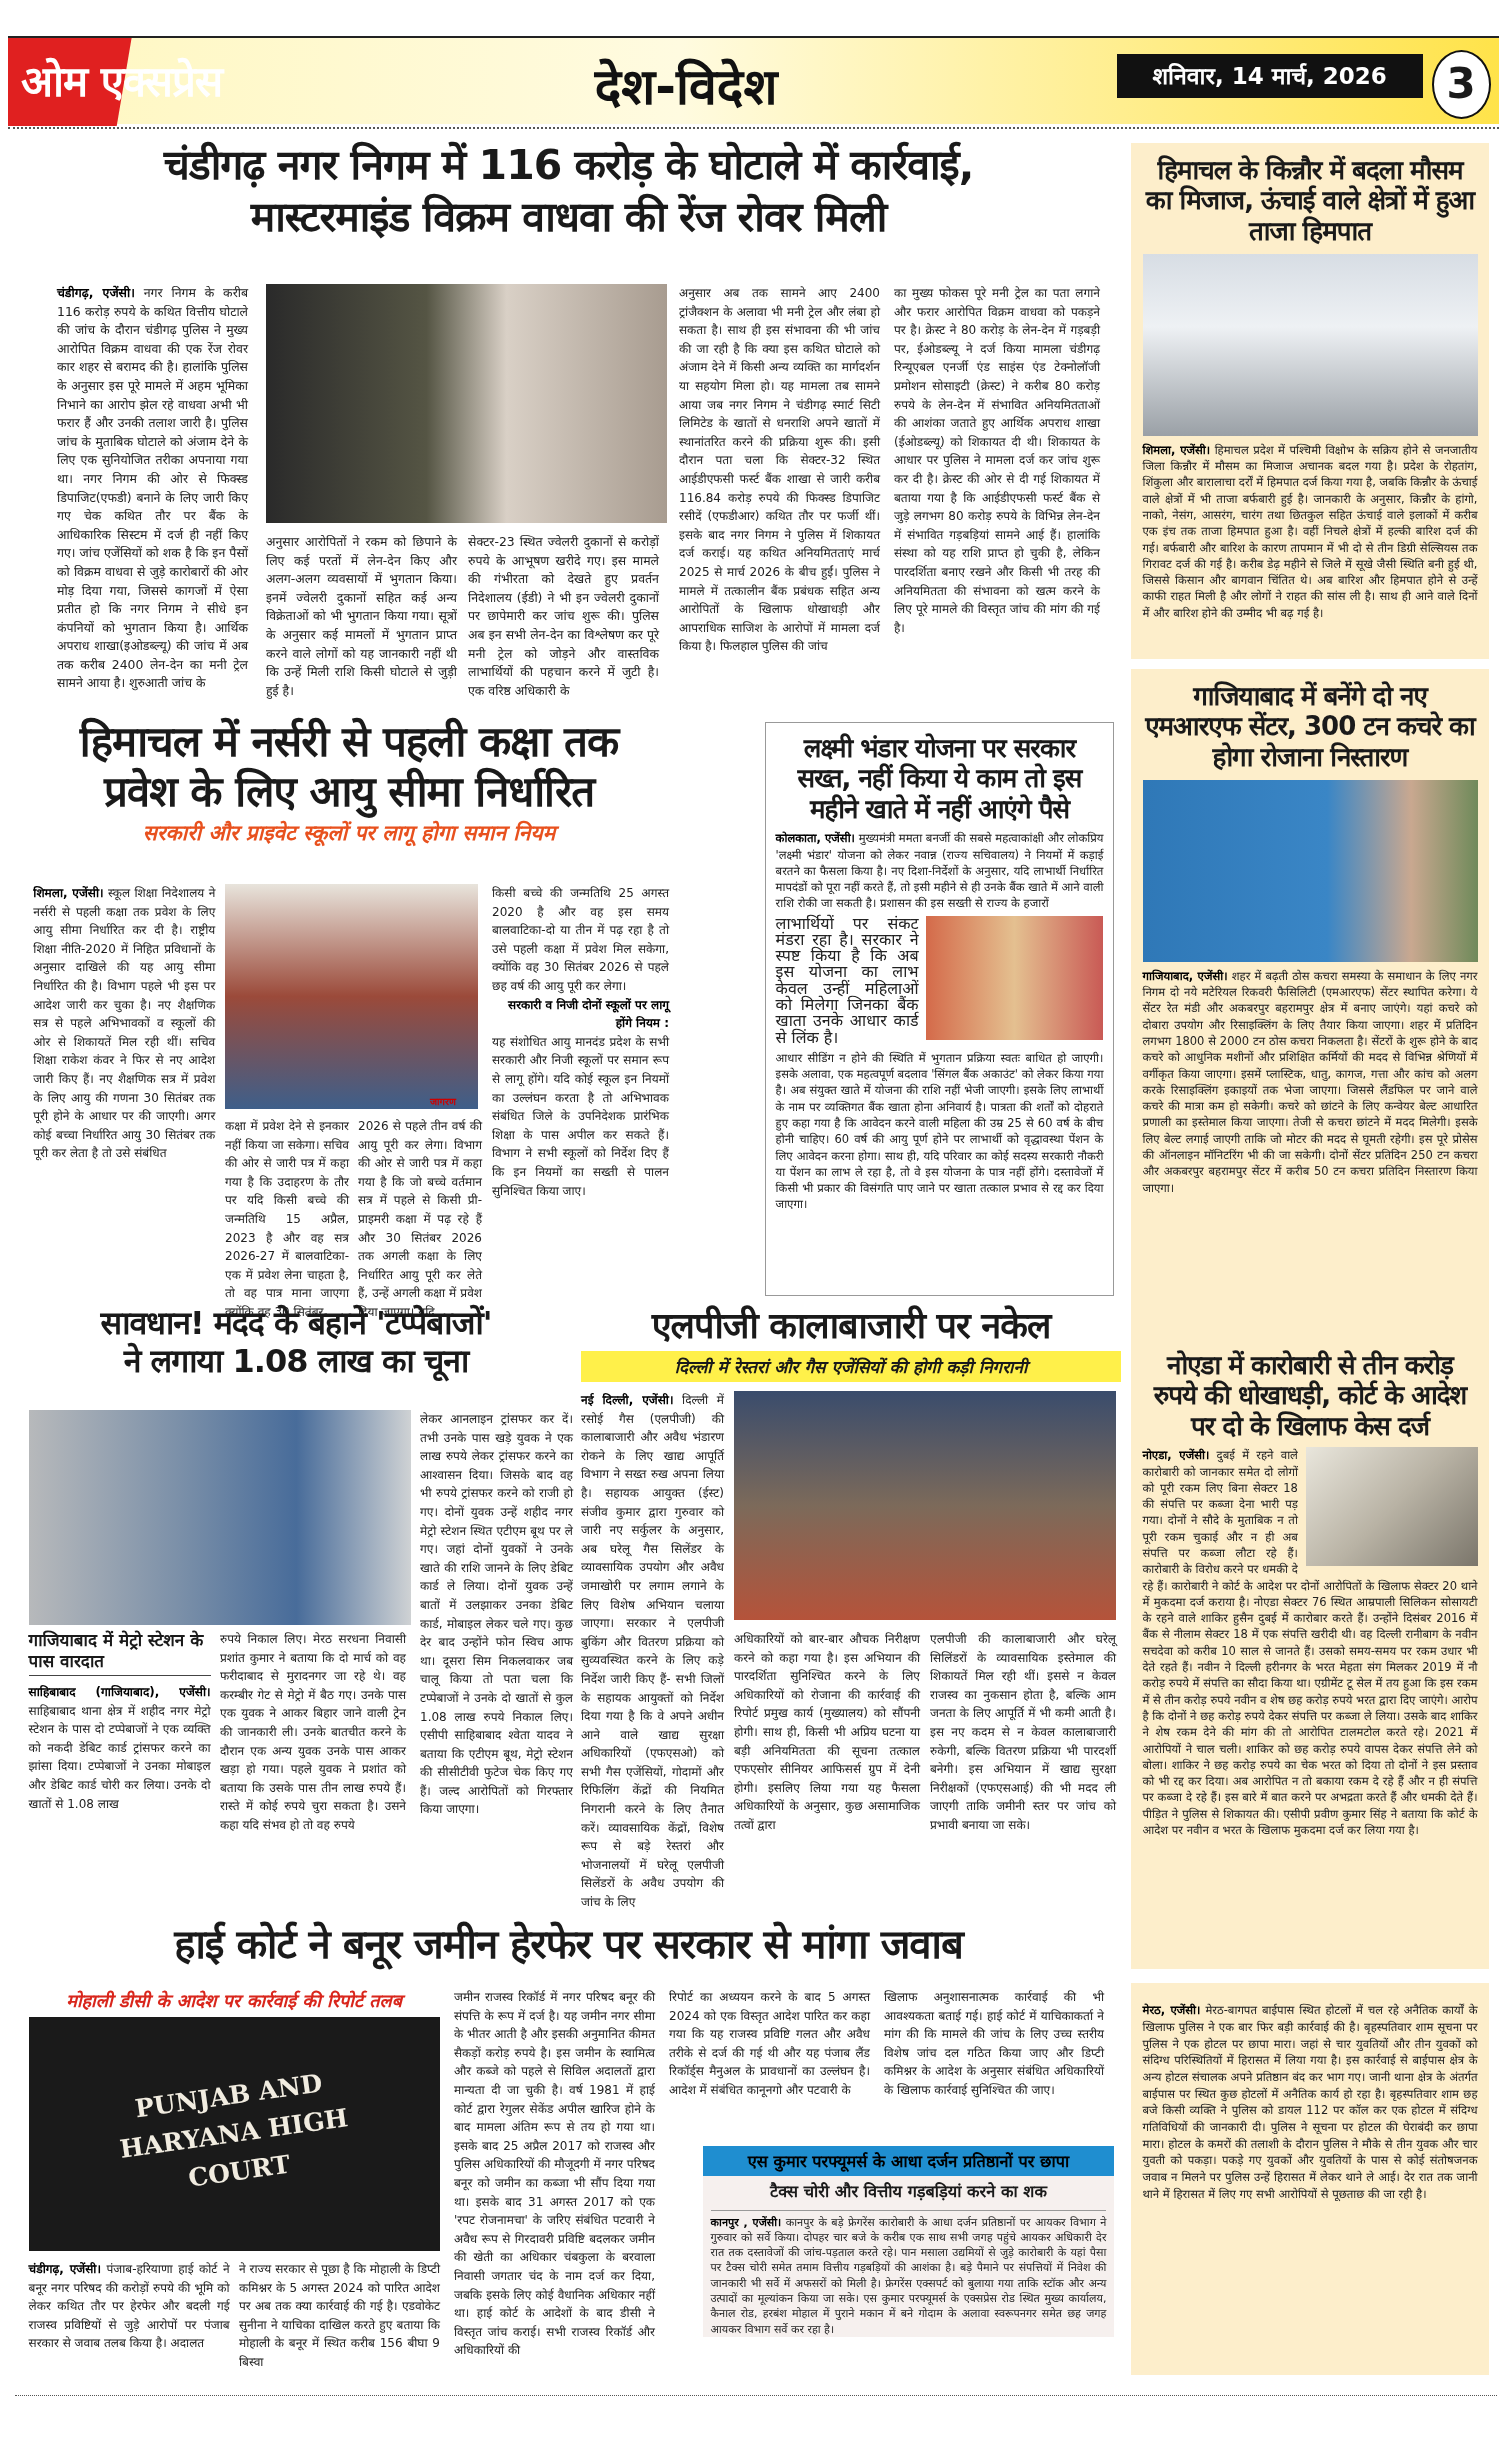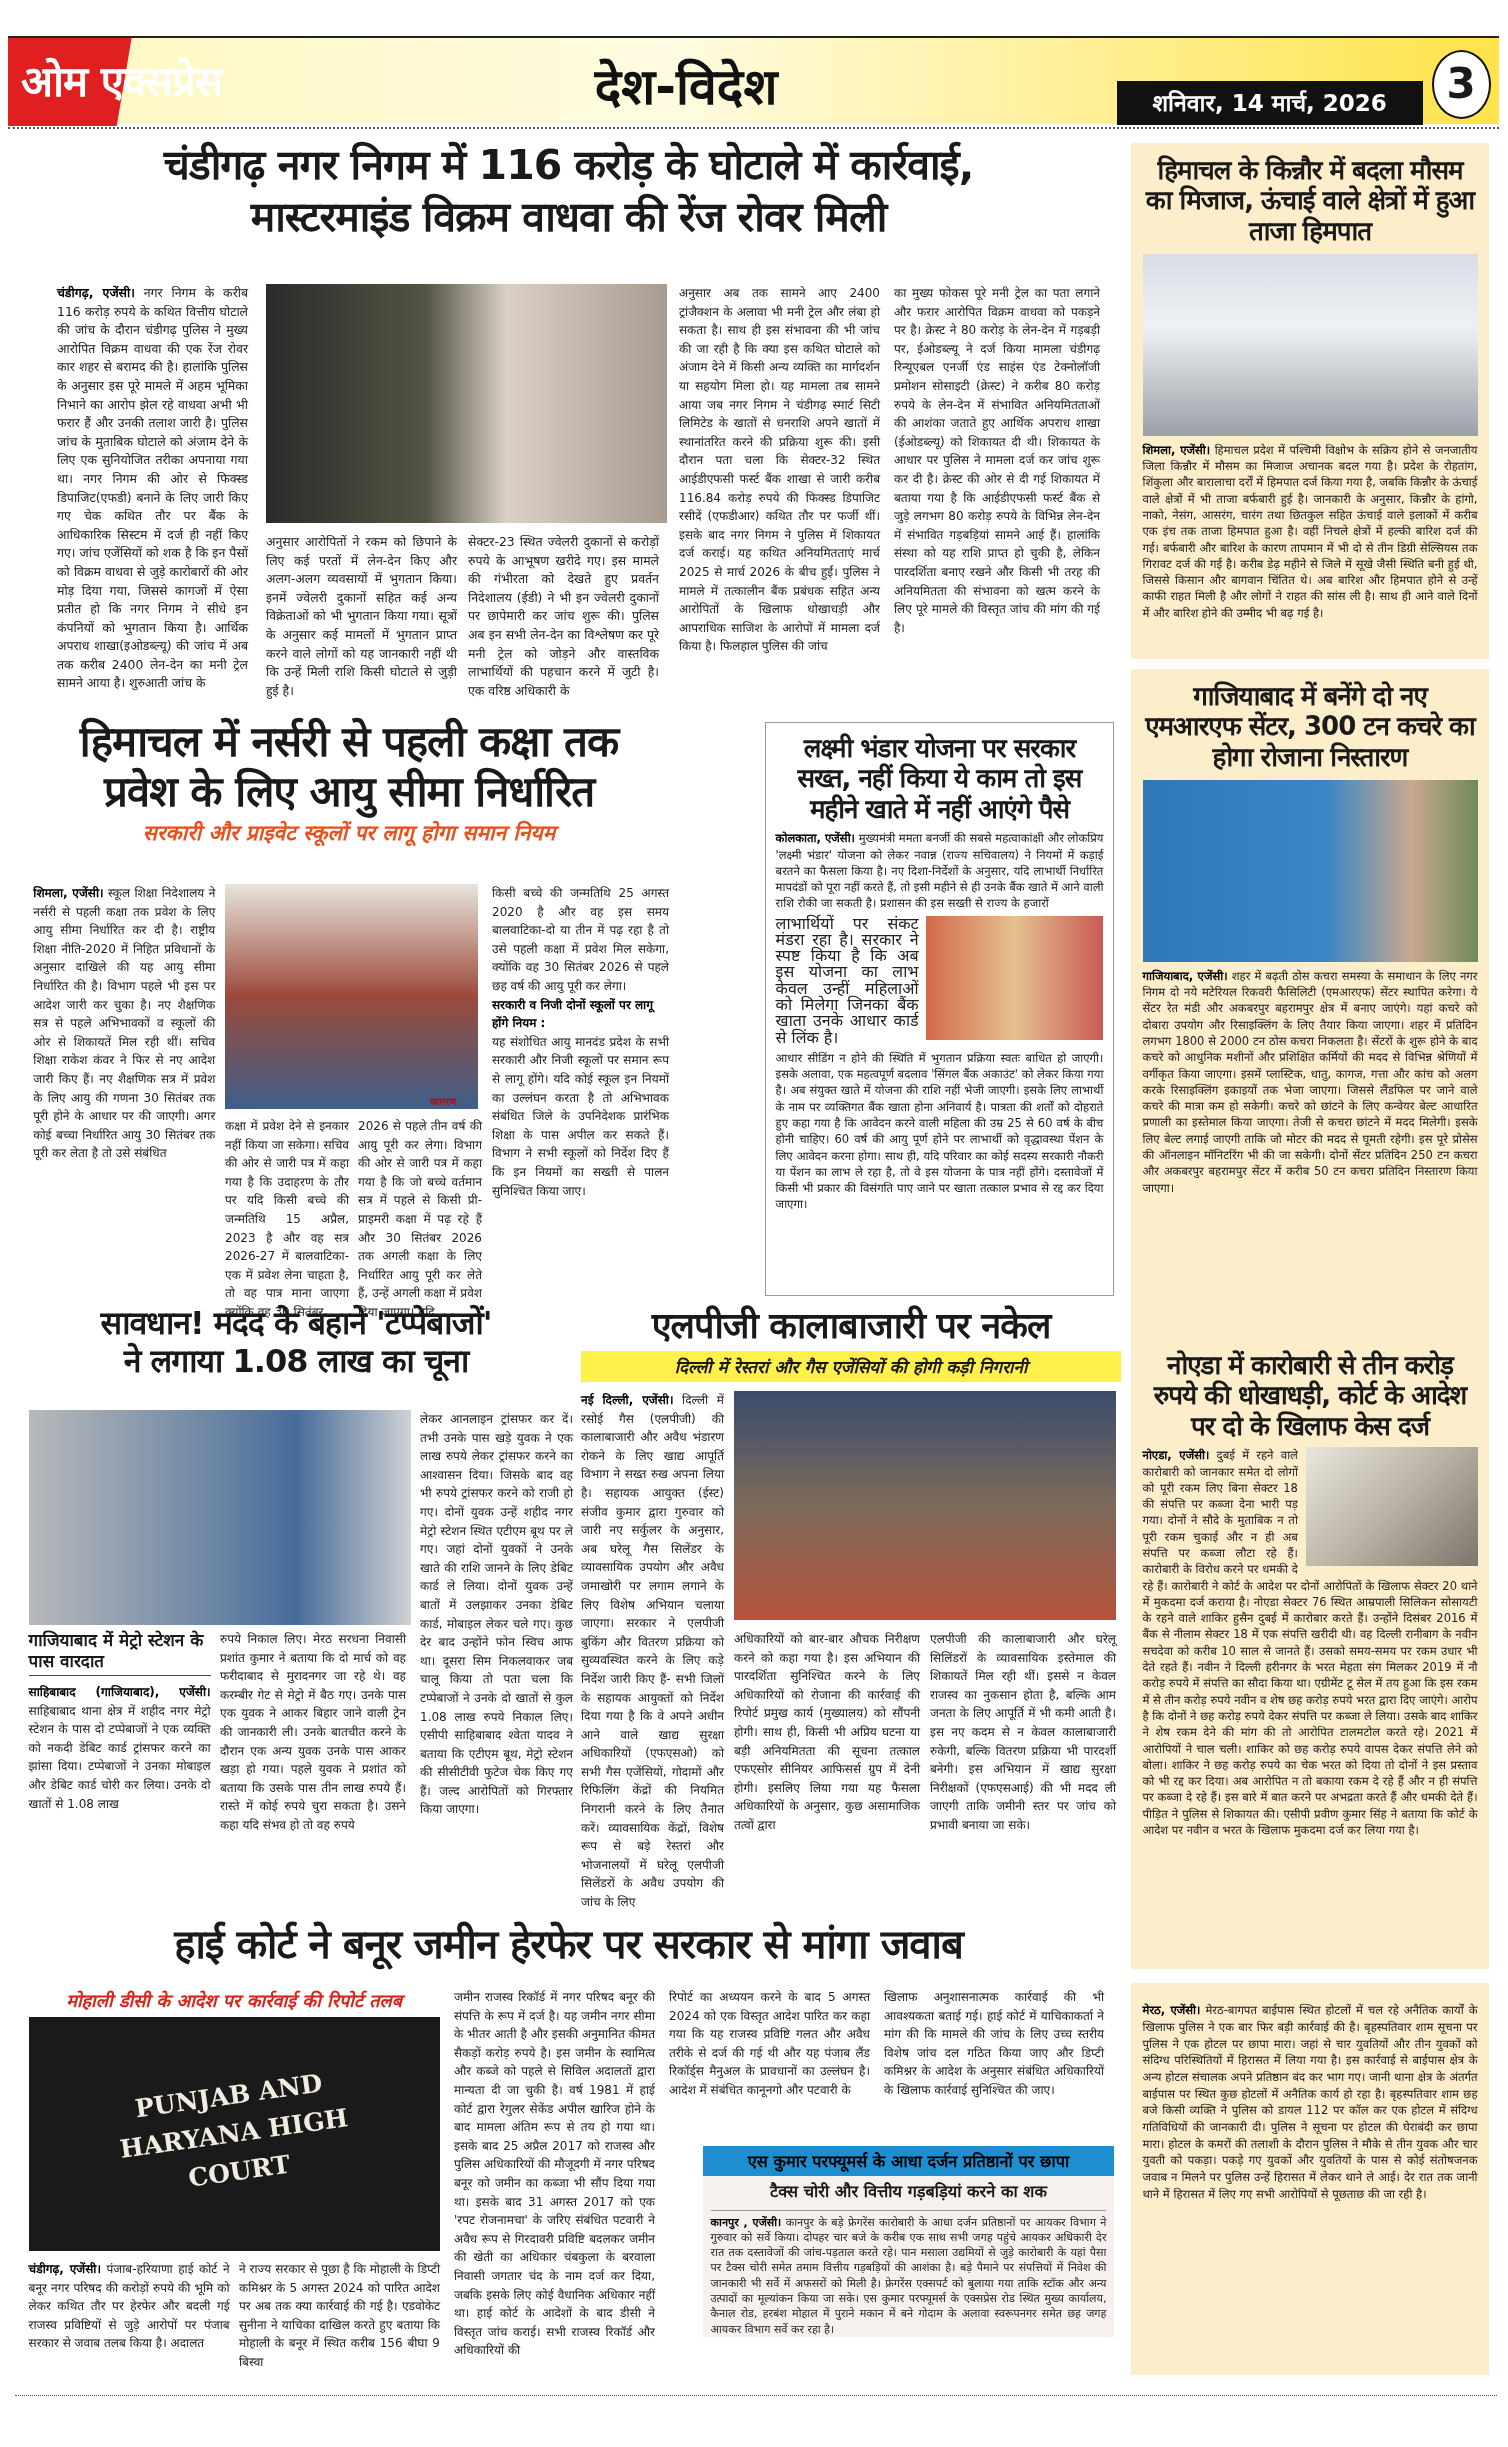--- a/index.html
+++ b/index.html
@@ -3,21 +3,21 @@
 <meta charset="utf-8">
 <style>
 *{box-sizing:border-box;margin:0;padding:0}
 body{width:1508px;height:2447px;background:#fff;font-family:"DejaVu Sans",sans-serif;color:#1a1a1a;position:relative;overflow:hidden}
 .abs{position:absolute}
 
 #mast{left:7.6px;top:36px;width:1491px;height:88px;background:linear-gradient(90deg,#fff7c0 0%,#fffbe0 45%,#ffe34a 100%);border-top:2.9px solid #222}
 .logo-red{position:absolute;left:0;top:0;width:124px;height:88px;background:#e02020;clip-path:polygon(0 0,100% 0,88% 100%,0 100%)}
 .logo-txt{position:absolute;left:13.4px;top:13.4px;font-size:42px;font-weight:bold;color:#fff;letter-spacing:-1px;white-space:nowrap}
 .section{position:absolute;left:497px;top:13.4px;width:363px;text-align:center;font-size:50px;font-weight:bold;color:#111}
-.datebox{position:absolute;left:1109px;top:43px;width:306px;height:44px;background:#111;color:#fff;font-size:23px;font-weight:bold;text-align:center;line-height:44px}
+.datebox{position:absolute;left:1109px;top:16px;width:306px;height:44px;background:#111;color:#fff;font-size:23px;font-weight:bold;text-align:center;line-height:44px}
 .pagenum{position:absolute;left:1424px;top:11.5px;width:59px;height:69px;background:#fff;border-radius:50%;border:2.9px solid #111;font-size:42px;font-weight:bold;text-align:center;line-height:63px}
 .dots{border-top:2.9px dotted #555}
 .hl{font-weight:bold;text-align:center;line-height:1.18;letter-spacing:-1px}
 .body{font-size:12.4px;line-height:18.6px;text-align:justify;color:#222}
 .body b{color:#000}
 .photo{background:#8a8a8a;overflow:hidden}
 .cream{background:#fdeecb}
 .sub-orange{color:#e8511e;font-style:italic;font-weight:bold;text-align:center}
 </style>
 </head>
@@ -59,21 +59,21 @@
   <h2 class="hl" style="font-size:42px">हिमाचल में नर्सरी से पहली कक्षा तक</h2>
   <h2 class="hl" style="font-size:42px">प्रवेश के लिए आयु सीमा निर्धारित</h2>
   <div class="sub-orange" style="font-size:21px;margin-top:2px">सरकारी और प्राइवेट स्कूलों पर लागू होगा समान नियम</div>
   <div class="abs body" style="left:14.3px;top:167px;width:182px;font-size:12px"><b>शिमला, एजेंसी।</b> <span>स्कूल शिक्षा निदेशालय ने नर्सरी से पहली कक्षा तक प्रवेश के लिए आयु सीमा निर्धारित कर दी है। राष्ट्रीय शिक्षा नीति-2020 में निहित प्रविधानों के अनुसार दाखिले की यह आयु सीमा निर्धारित की है। विभाग पहले भी इस पर आदेश जारी कर चुका है। नए शैक्षणिक सत्र से पहले अभिभावकों व स्कूलों की ओर से शिकायतें मिल रही थीं। सचिव शिक्षा राकेश कंवर ने फिर से नए आदेश जारी किए हैं। नए शैक्षणिक सत्र में प्रवेश के लिए आयु की गणना 30 सितंबर तक पूरी होने के आधार पर की जाएगी। अगर कोई बच्चा निर्धारित आयु 30 सितंबर तक पूरी कर लेता है तो उसे संबंधित</span></div>
   <div class="abs photo" style="left:206px;top:167px;width:253px;height:225px;background:linear-gradient(180deg,#e8e4dc 0%,#9b4a3a 50%,#3e5f8a 100%)"></div>
   <div class="abs" style="left:411px;top:378px;font-size:9.6px;color:#c00;font-weight:bold">जागरण</div>
   <div class="abs body" style="left:206px;top:400px;width:124px;font-size:12px">कक्षा में प्रवेश देने से इनकार नहीं किया जा सकेगा। सचिव की ओर से जारी पत्र में कहा गया है कि उदाहरण के तौर पर यदि किसी बच्चे की जन्मतिथि 15 अप्रैल, 2023 है और वह सत्र 2026-27 में बालवाटिका-एक में प्रवेश लेना चाहता है, तो वह पात्र माना जाएगा क्योंकि वह 30 सितंबर</div>
   <div class="abs body" style="left:339px;top:400px;width:124px;font-size:12px">2026 से पहले तीन वर्ष की आयु पूरी कर लेगा। विभाग की ओर से जारी पत्र में कहा गया है कि जो बच्चे वर्तमान सत्र में पहले से किसी प्री-प्राइमरी कक्षा में पढ़ रहे हैं और 30 सितंबर 2026 तक अगली कक्षा के लिए निर्धारित आयु पूरी कर लेते हैं, उन्हें अगली कक्षा में प्रवेश दिया जाएगा। यदि</div>
   <div class="abs body" style="left:473px;top:167px;width:177px;font-size:12px">
     <span>किसी बच्चे की जन्मतिथि 25 अगस्त 2020 है और वह इस समय बालवाटिका-दो या तीन में पढ़ रहा है तो उसे पहली कक्षा में प्रवेश मिल सकेगा, क्योंकि वह 30 सितंबर 2026 से पहले छह वर्ष की आयु पूरी कर लेगा।</span><br>
-    <b style="display:block;text-align:left">सरकारी व निजी दोनों स्कूलों पर लागू होंगे नियम :</b>
+    <b style="display:block;text-align:right">सरकारी व निजी दोनों स्कूलों पर लागू होंगे नियम :</b>
     <span>यह संशोधित आयु मानदंड प्रदेश के सभी सरकारी और निजी स्कूलों पर समान रूप से लागू होंगे। यदि कोई स्कूल इन नियमों का उल्लंघन करता है तो अभिभावक संबंधित जिले के उपनिदेशक प्रारंभिक शिक्षा के पास अपील कर सकते हैं। विभाग ने सभी स्कूलों को निर्देश दिए हैं कि इन नियमों का सख्ती से पालन सुनिश्चित किया जाए।</span>
   </div>
 </section>
 
 <section class="abs" style="left:765px;top:722px;width:349px;height:574px;border:1px solid #999;padding:9.6px">
   <h2 class="hl" style="font-size:26px">लक्ष्मी भंडार योजना पर सरकार सख्त, नहीं किया ये काम तो इस महीने खाते में नहीं आएंगे पैसे</h2>
   <div class="body" style="margin-top:5.7px;font-size:11.5px;line-height:16.3px"><b>कोलकाता, एजेंसी।</b> <span>मुख्यमंत्री ममता बनर्जी की सबसे महत्वाकांक्षी और लोकप्रिय 'लक्ष्मी भंडार' योजना को लेकर नवान्न (राज्य सचिवालय) ने नियमों में कड़ाई बरतने का फैसला किया है। नए दिशा-निर्देशों के अनुसार, यदि लाभार्थी निर्धारित मापदंडों को पूरा नहीं करते हैं, तो इसी महीने से ही उनके बैंक खाते में आने वाली राशि रोकी जा सकती है। प्रशासन की इस सख्ती से राज्य के हजारों</span></div>
   <div style="display:flex;gap:7.6px;margin-top:3.8px">
     <div class="body" style="width:143px;font-size:16px;line-height:16.3px">लाभार्थियों पर संकट मंडरा रहा है। सरकार ने स्पष्ट किया है कि अब इस योजना का लाभ केवल उन्हीं महिलाओं को मिलेगा जिनका बैंक खाता उनके आधार कार्ड से लिंक है।</div>
     <div class="photo" style="flex:1;height:124px;background:linear-gradient(90deg,#d46a4a 0%,#e4c090 50%,#c95a55 100%)"></div>

